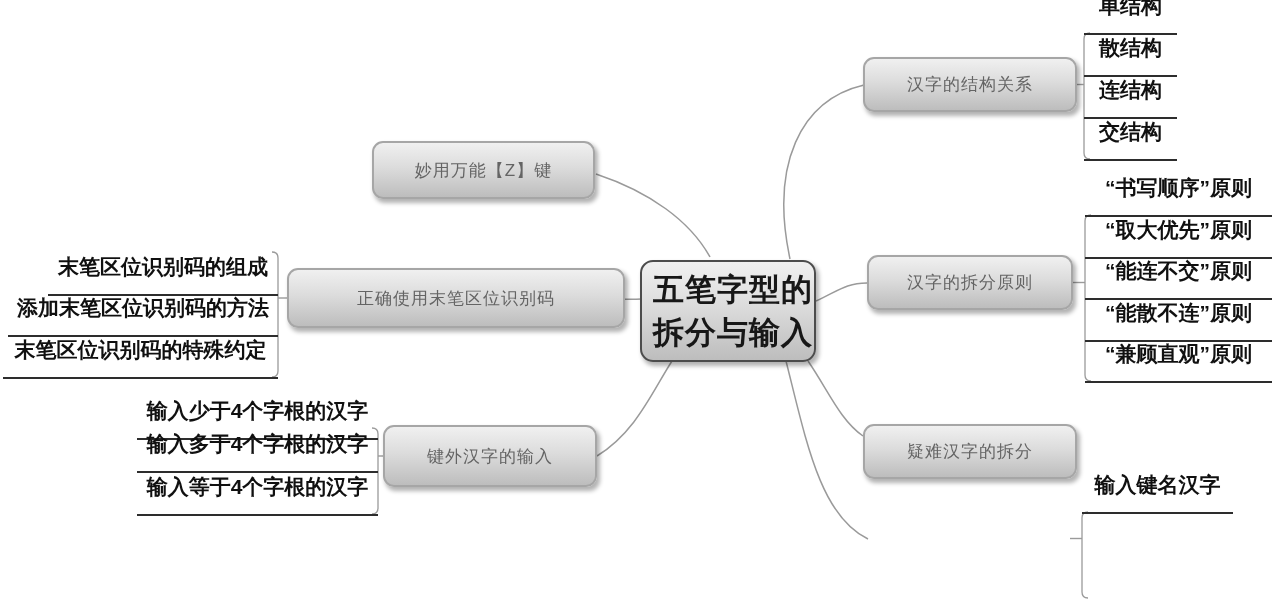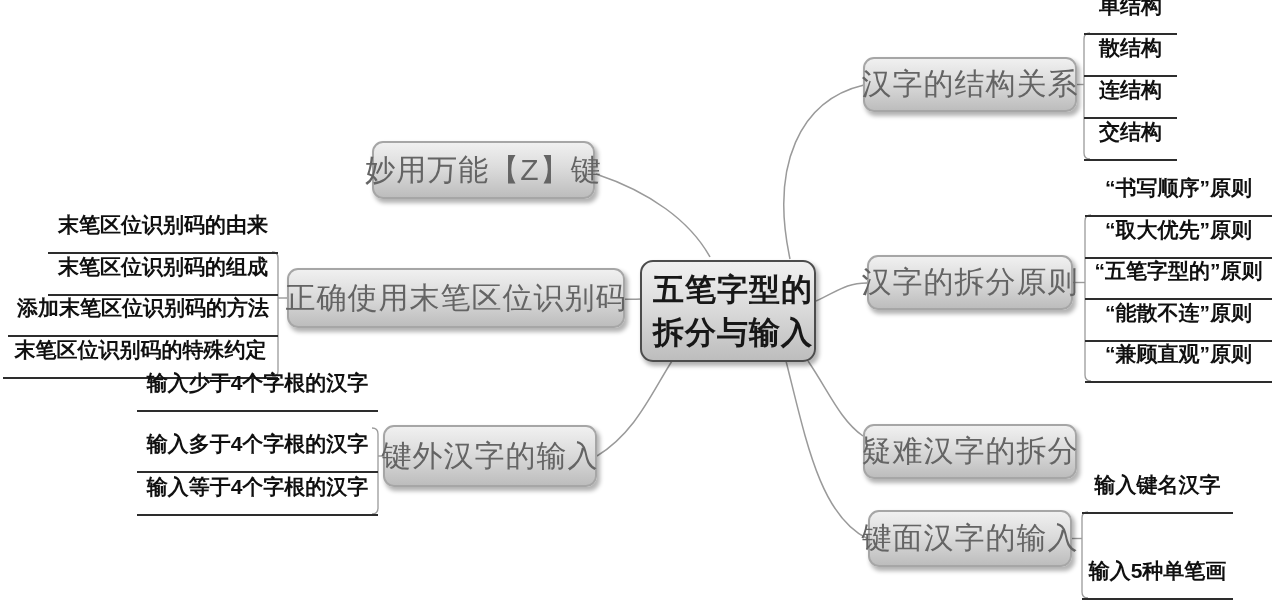--- a/index.html
+++ b/index.html
@@ -36,21 +36,21 @@
     border-radius: 13px;
     font-size: 31px;
     font-weight: bold;
     color: #171717;
     line-height: 43px;
     letter-spacing: 1px;
     flex-direction: column;
     padding-left: 10px;
   }
   .topic.branch {
-    font-size: 30px;
+    font-size: 17px;
     color: #646464;
     letter-spacing: 1px;
   }
   .leaf {
     position: absolute;
     box-sizing: border-box;
     display: flex;
     align-items: flex-end;
     justify-content: center;
     padding-bottom: 13px;
@@ -90,30 +90,27 @@
     <span>拆分与输入</span>
   </div>
 <div class="topic branch" style="left: 863px; top: 57px; width: 214px; height: 55px;">汉字的结构关系</div>
     <div class="leaf" style="left: 1084px; width: 93px; top: 3px; height: 32px;">单结构</div>
     <div class="leaf" style="left: 1084px; width: 93px; top: 45px; height: 32px;">散结构</div>
     <div class="leaf" style="left: 1084px; width: 93px; top: 87px; height: 32px;">连结构</div>
     <div class="leaf" style="left: 1084px; width: 93px; top: 129px; height: 32px;">交结构</div>
     <div class="topic branch" style="left: 867px; top: 255px; width: 206px; height: 55px;">汉字的拆分原则</div>
     <div class="leaf" style="left: 1085px; width: 187px; top: 185px; height: 32px;">“书写顺序”原则</div>
     <div class="leaf" style="left: 1085px; width: 187px; top: 227px; height: 32px;">“取大优先”原则</div>
-    <div class="leaf" style="left: 1085px; width: 187px; top: 268px; height: 32px;">“五笔字型的”原则</div>
+    <div class="leaf" style="left: 1085px; width: 187px; top: 268px; height: 32px;">“能连不交”原则</div>
     <div class="leaf" style="left: 1085px; width: 187px; top: 310px; height: 32px;">“能散不连”原则</div>
     <div class="leaf" style="left: 1085px; width: 187px; top: 351px; height: 32px;">“兼顾直观”原则</div>
     <div class="topic branch" style="left: 863px; top: 424px; width: 214px; height: 55px;">疑难汉字的拆分</div>
-    <div class="topic branch" style="left: 868px; top: 510px; width: 204px; height: 57px;">键面汉字的输入</div>
     <div class="leaf" style="left: 1082px; width: 151px; top: 482px; height: 32px;">输入键名汉字</div>
-    <div class="leaf" style="left: 1082px; width: 151px; top: 568px; height: 32px;">输入5种单笔画</div>
     <div class="topic branch" style="left: 372px; top: 141px; width: 223px; height: 58px;">妙用万能【Z】键</div>
     <div class="topic branch" style="left: 287px; top: 268px; width: 338px; height: 60px;">正确使用末笔区位识别码</div>
-    <div class="leaf" style="left: 48px; width: 230px; top: 222px; height: 32px;">末笔区位识别码的由来</div>
     <div class="leaf" style="left: 48px; width: 230px; top: 264px; height: 32px;">末笔区位识别码的组成</div>
     <div class="leaf" style="left: 8px; width: 270px; top: 305px; height: 32px;">添加末笔区位识别码的方法</div>
     <div class="leaf" style="left: 3px; width: 275px; top: 347px; height: 32px; text-align: right;">末笔区位识别码的特殊约定</div>
     <div class="topic branch" style="left: 383px; top: 425px; width: 214px; height: 62px;">键外汉字的输入</div>
-    <div class="leaf" style="left: 137px; width: 241px; top: 380px; height: 32px;">输入少于4个字根的汉字</div>
+    <div class="leaf" style="left: 137px; width: 241px; top: 408px; height: 32px;">输入少于4个字根的汉字</div>
     <div class="leaf" style="left: 137px; width: 241px; top: 441px; height: 32px;">输入多于4个字根的汉字</div>
     <div class="leaf" style="left: 137px; width: 241px; top: 484px; height: 32px;">输入等于4个字根的汉字</div>
   </div>
 
 </body></html>

